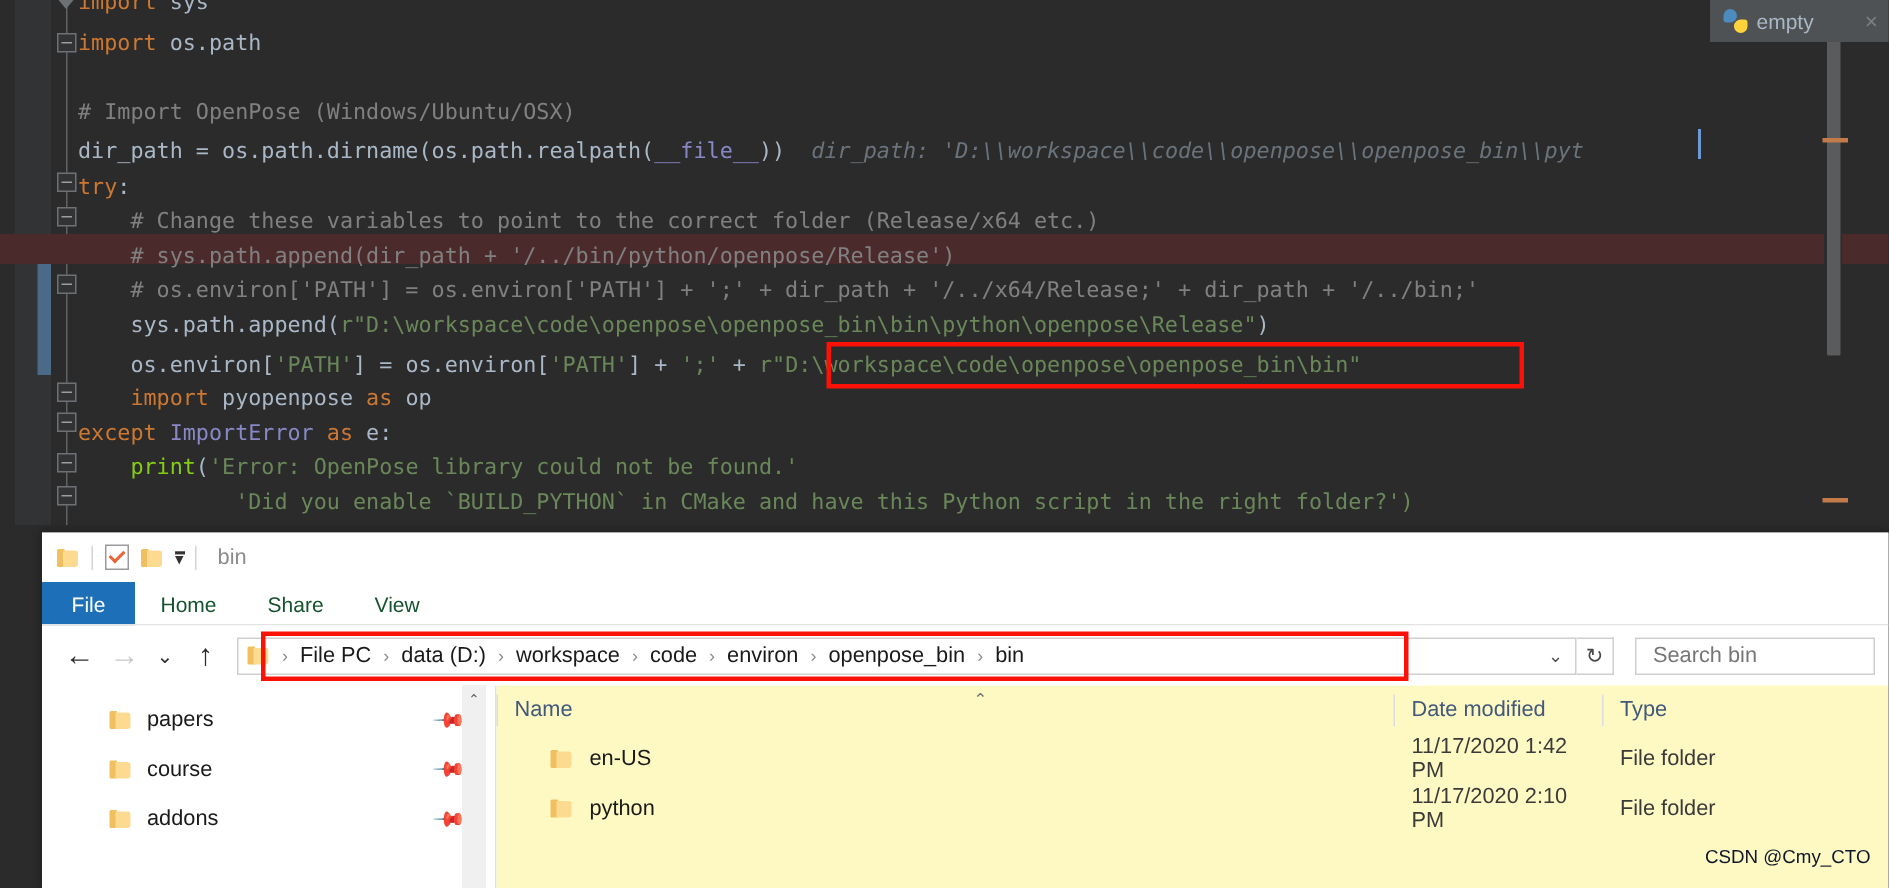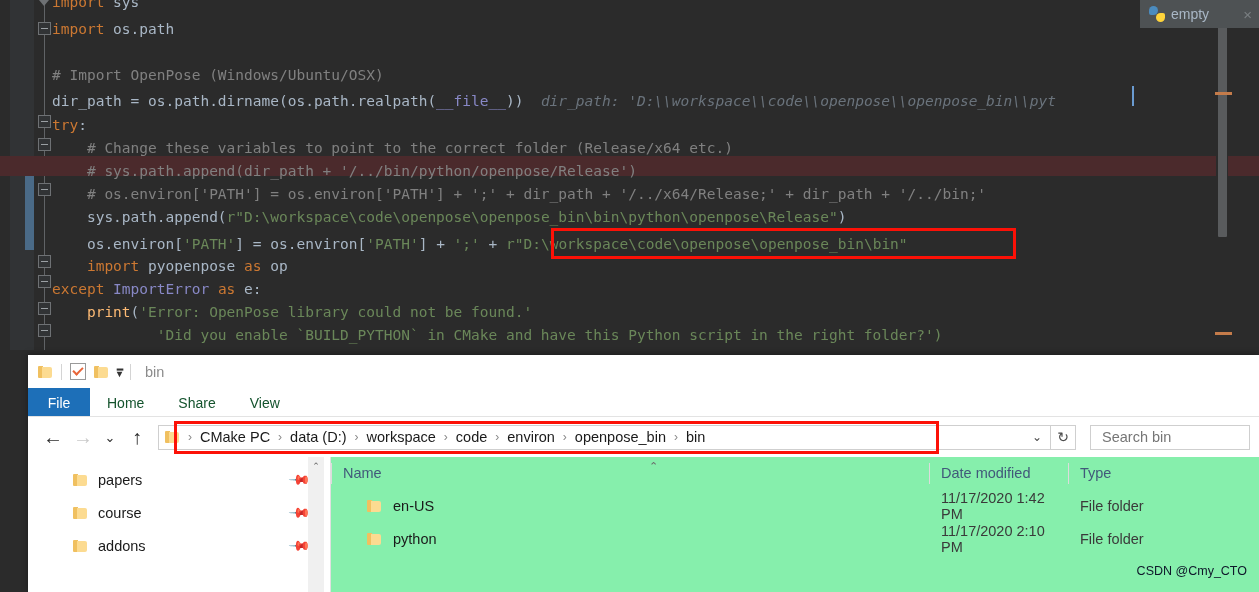--- a/index.html
+++ b/index.html
@@ -40,21 +40,21 @@
 
   
   .code{position:absolute;left:52px;top:0;right:0;height:350px;
     font-family:"DejaVu Sans Mono","Liberation Mono",monospace;font-size:14.5px;line-height:20.6px;
     color:#a9b7c6;white-space:pre;}
   .ln{position:absolute;left:0;white-space:pre;}
   .hl-err{position:absolute;left:-52px;right:0;height:20px;background:#4b2a2c;}
   .kw{color:#cc7832;}
   .cm{color:#808080;}
   .str{color:#6a8759;}
-  .fn{color:#fdba74;}
+  .fn{color:#84cc16;}
   .hint{color:#6a737c;font-style:italic;}
   .builtin{color:#8888c6;}
 
   
   .redbox-code{position:absolute;left:551px;top:228px;width:465px;height:31px;
     border:3px solid #fc1107;box-sizing:border-box;}
 
   
   .code-sb{position:absolute;right:31px;top:0;width:12px;height:350px;background:#2b2b2b;}
   .code-sb-thumb{position:absolute;right:32px;top:15px;width:9px;height:222px;background:#595b5d;border-radius:1px;}
@@ -102,21 +102,21 @@
   
   .exbody{display:flex;height:135px;}
   .navpane{width:302px;position:relative;background:#fff;padding-top:6px;}
   .nav-item{height:33px;display:flex;align-items:center;padding-left:45px;font-size:14.5px;color:#1a1a1a;gap:10px;}
   .pin{margin-left:auto;margin-right:22px;color:#7b8794;font-size:14px;transform:rotate(45deg);}
   .nav-sb{position:absolute;right:6px;top:0;width:16px;height:135px;background:#f0f0f0;}
   .nav-sb-up{position:absolute;right:6px;top:0;width:16px;height:17px;background:#f0f0f0;
     display:flex;align-items:center;justify-content:center;font-size:9px;color:#606060;}
   .splitter{width:1px;background:#e0e0e0;}
 
-  .listpane{flex:1;position:relative;background:#86efac;}
+  .listpane{flex:1;position:relative;background:#fef9c3;}
   .lp-sortarrow{position:absolute;left:318px;top:3px;font-size:11px;color:#6b6b6b;}
   .colhdr{height:32px;display:flex;align-items:center;font-size:14.5px;color:#41597a;}
   .col{position:relative;height:21px;display:flex;align-items:center;padding-left:12px;box-sizing:border-box;}
   .col:before{content:"";position:absolute;left:0;top:0;bottom:0;width:1px;background:#dcdcdc;}
   .col.name{width:598px;}
   .col.date{width:139px;}
   .col.type{width:120px;}
   .row{height:33px;display:flex;align-items:center;font-size:14.5px;color:#1a1a1a;}
   .cell{padding-left:12px;box-sizing:border-box;display:flex;align-items:center;gap:11px;}
   .cell.name{width:598px;padding-left:36px;}
@@ -202,21 +202,21 @@
   <div class="addrbar">
     <div class="nav-btn">←</div>
     <div class="nav-btn dim">→</div>
     <div class="nav-btn small">⌄</div>
     <div class="nav-btn">↑</div>
 
     <div class="crumbbox">
       <span class="folder-ico"></span>
       <div class="crumbs" id="crumbs">
           <span class="sep">›</span>
-          <span class="it">CMake PC</span>
+          <span class="it">File PC</span>
           <span class="sep">›</span>
           <span class="it">data (D:)</span>
           <span class="sep">›</span>
           <span class="it">workspace</span>
           <span class="sep">›</span>
           <span class="it">code</span>
           <span class="sep">›</span>
           <span class="it">environ</span>
           <span class="sep">›</span>
           <span class="it">openpose_bin</span>

